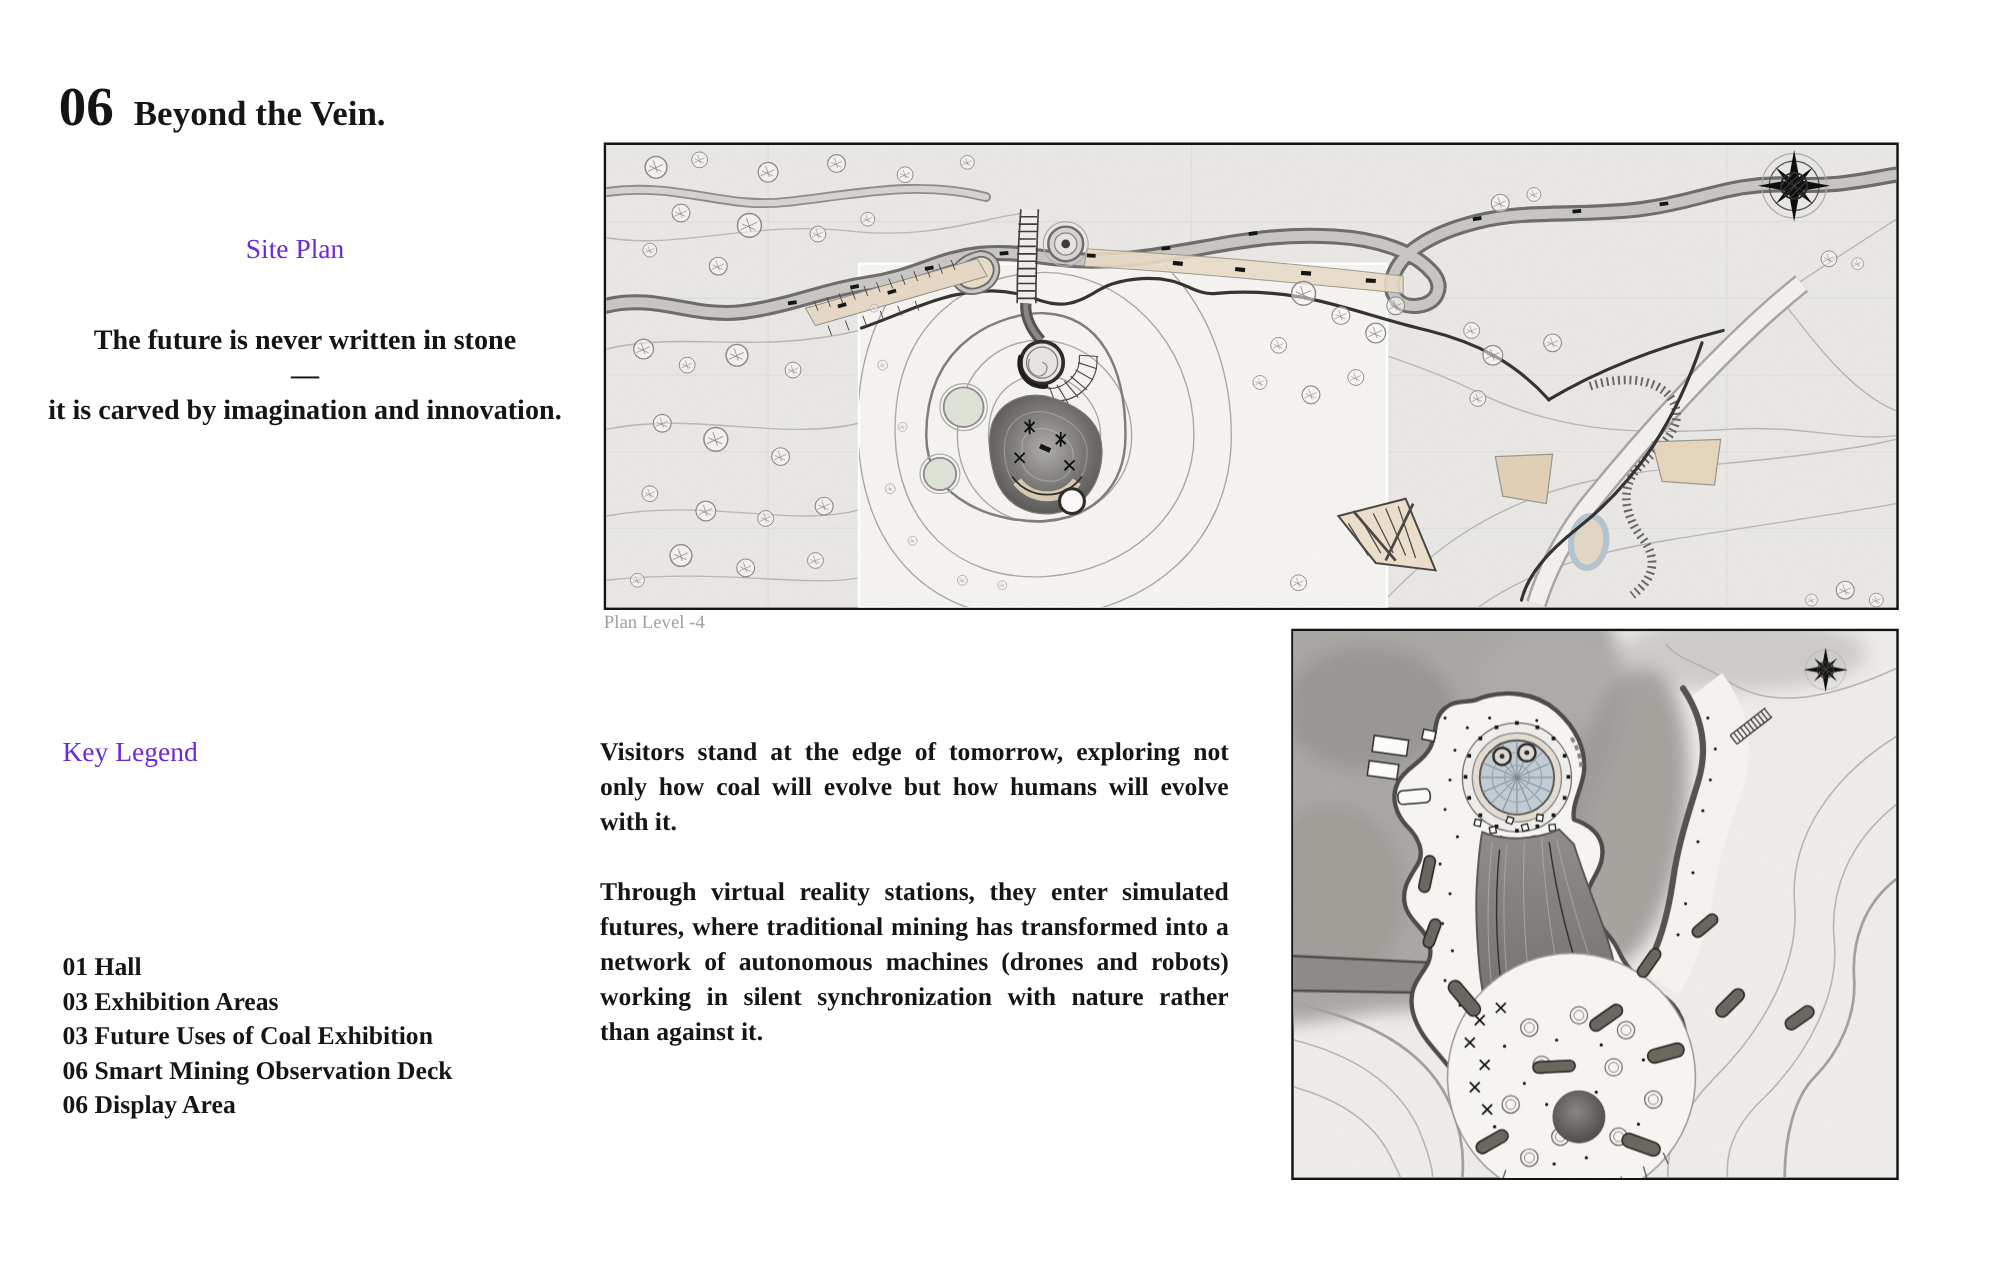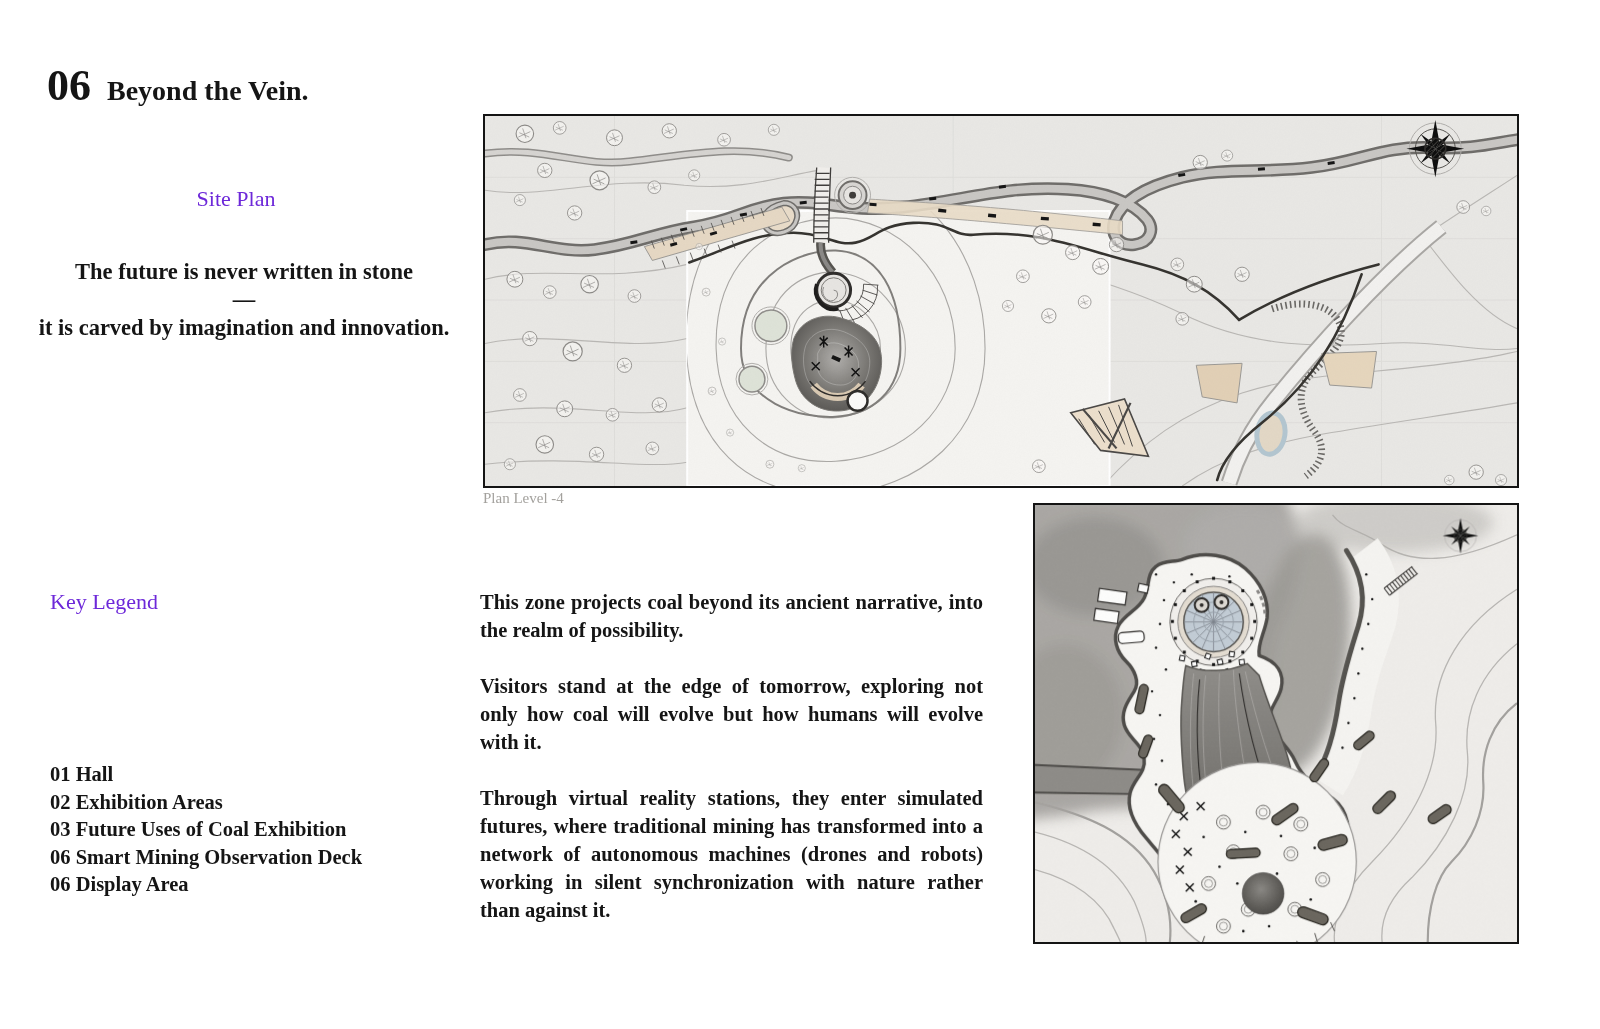--- a/index.html
+++ b/index.html
@@ -40,29 +40,28 @@
     <div>The future is never written in stone</div>
     <div>—</div>
     <div>it is carved by imagination and innovation.</div>
   </div>
 
   <div class="abs gray-label key-legend-label">Key Legend</div>
 
   <div class="abs legend">
 
   <div>01 Hall</div>
-      <div>02 Exhibition Areas</div>
+      <div>03 Exhibition Areas</div>
       <div>03 Future Uses of Coal Exhibition</div>
       <div>06 Smart Mining Observation Deck</div>
       <div>06 Display Area</div>
     </div>
 
   <div class="abs body-text">
 
-  <p>This zone projects coal beyond its ancient narrative, into the realm of possibility.</p>
       <p>Visitors stand at the edge of tomorrow, exploring not only how coal will evolve but how humans will evolve with it.</p>
       <p>Through virtual reality stations, they enter simulated futures, where traditional mining has transformed into a network of autonomous machines (drones and robots) working in silent synchronization with nature rather than against it.</p>
     </div>
 
   <div class="abs plan-frame site-plan-frame">
     <svg viewBox="0 0 1036 374" preserveAspectRatio="none">
       <defs>
         <pattern id="hatchA" width="4" height="4" patternTransform="rotate(45)" patternUnits="userSpaceOnUse">
           <line x1="0" y1="0" x2="0" y2="4" stroke="#55534f" stroke-width="1.2"></line>
         </pattern>

